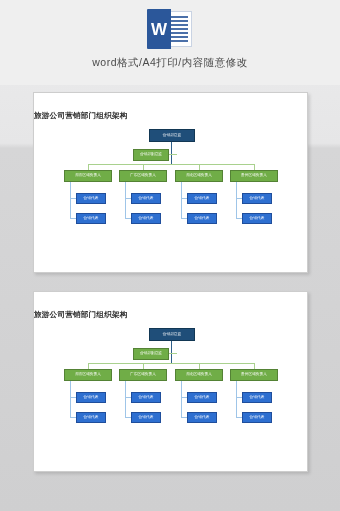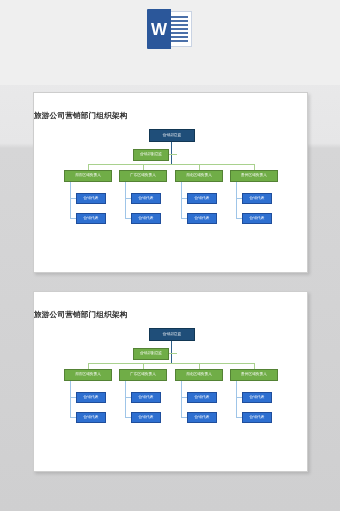--- a/index.html
+++ b/index.html
@@ -241,20 +241,21 @@
             <i></i>
             <i></i>
             <i></i>
             <i></i>
         </div>
         <div class="fold">
           <span>W</span>
         </div>
       </div>
     </div>
+    <div class="sub-title">word格式/A4打印/内容随意修改</div>
   </div>
 
   <div class="doc-card first">
     <div class="chart">
 
       <div class="chart-title">旅游公司营销部门组织架构</div>
 
       <div class="ln dark-l l-trunk"></div>
       <div class="ln green-l l-dep-h"></div>
       <div class="ln green-l l-bus"></div>

